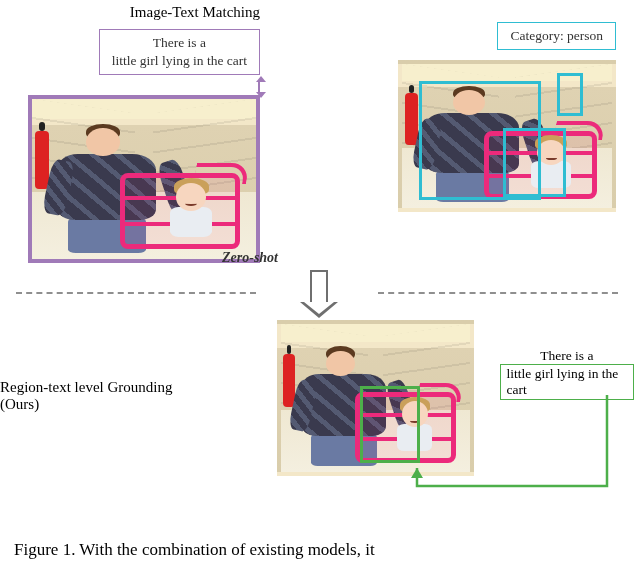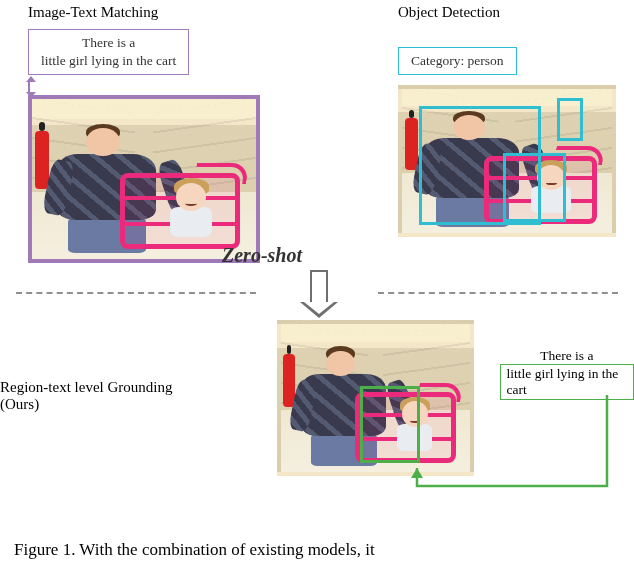--- a/index.html
+++ b/index.html
@@ -9,21 +9,21 @@
       background: #ffffff;
       font-family: "Times New Roman", Georgia, serif;
       position: relative;
       overflow: hidden;
     }
     .top-section {
       display: flex;
       justify-content: space-between;
       padding: 4px 18px 0 28px;
     }
-    .panel { display: flex; flex-direction: column; align-items: flex-start; }
+    .panel { display: flex; flex-direction: column; align-items: flex-end; }
     .panel-title { font-size: 15px; margin-bottom: 8px; text-align: center; }
     .caption-box {
       border: 1px solid;
       padding: 4px 12px;
       font-size: 13.5px;
       text-align: center;
       line-height: 1.35;
       background: #fff;
       margin-bottom: 4px;
     }
@@ -141,22 +141,22 @@
       width: 0; height: 12px; border-left: 2px solid #a07ab8; position: relative; margin: 2px 0;
     }
     .dbl-arrow-v::before, .dbl-arrow-v::after {
       content:""; position:absolute; left:-4px; width:0; height:0;
       border-left:5px solid transparent; border-right:5px solid transparent;
     }
     .dbl-arrow-v::before { top:-5px; border-bottom:6px solid #a07ab8; }
     .dbl-arrow-v::after { bottom:-5px; border-top:6px solid #a07ab8; }
 
     .zero-shot {
-      position:absolute; left: 222px; top: 244px;
-      font-style: italic; font-weight: 700; font-size: 20px; color:#333;
+      position:absolute; left: 222px; top: 250px;
+      font-style: italic; font-weight: 700; font-size: 14px; color:#333;
     }
 
     .dashed-row {
       position:absolute; top: 292px; left: 16px; right: 16px; height: 0;
     }
     .dash { position:absolute; top:0; height:0; border-top: 2px dashed #8f8f8f; }
     .dash.left { left:0; width: 240px; }
     .dash.right { right:0; width: 240px; }
 
     .down-arrow-box {
@@ -245,21 +245,20 @@
       <div class="child">
         <div class="body"></div>
         <div class="hair"></div>
         <div class="face"></div>
         <div class="smile"></div>
       </div>
     </div>
   </div>
 
   <div class="panel right-panel">
-    <div class="panel-title">Object Detection</div>
     <div class="caption-box cyan">
       <span>Category: person</span>
     </div>
     <div class="scene big2">
       <div class="ceiling"></div>
       <div class="vanish-left"></div>
       <div class="vanish-right"></div>
       <div class="floor"></div>
       <div class="extinguisher"></div>
       <div class="dad">

